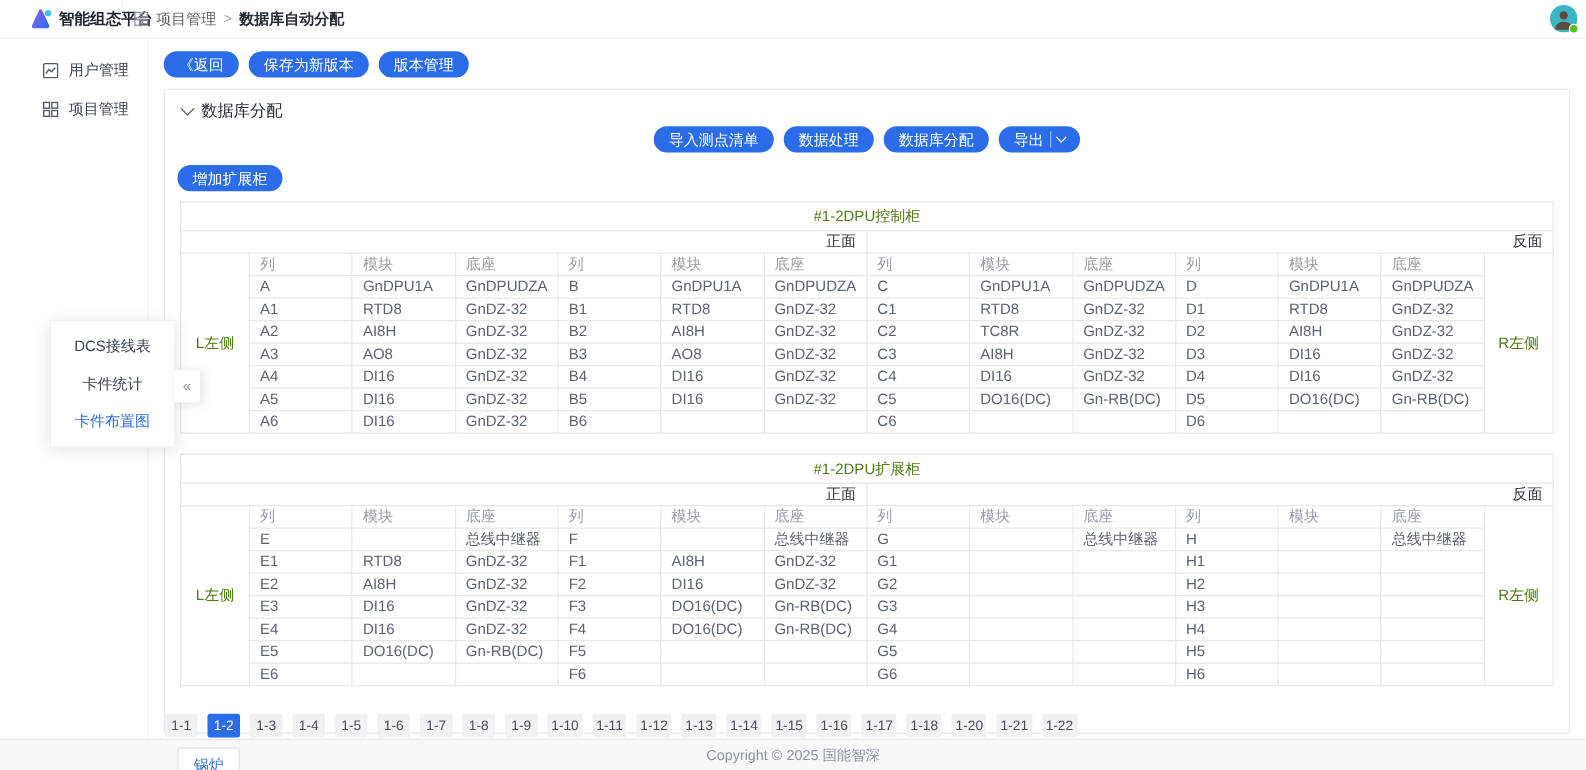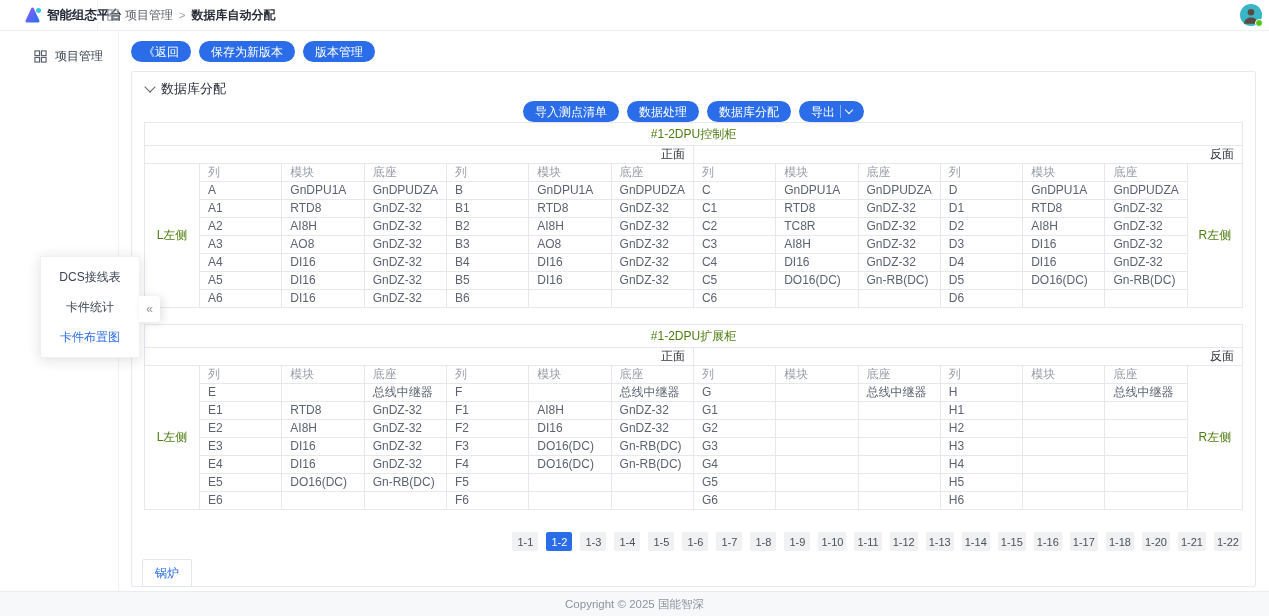--- a/index.html
+++ b/index.html
@@ -38,21 +38,21 @@
   .tables{margin:0 12px;flex:none;}
   table.cab{width:100%;border-collapse:collapse;table-layout:fixed;margin-bottom:16px;border:1px solid #c9cdd4;}
   table.cab td{border:1px solid #e6e8ec;font-size:12px;line-height:13px;padding:2px 8px;overflow:hidden;white-space:nowrap;box-sizing:border-box;}
   .col-side{width:55px;}
   .t-title{text-align:center;color:#4d7c0f;padding:4px 8px !important;line-height:14px !important;}
   .t-face{text-align:right;color:#2f333d;}
   .t-hd{color:#979ca6;}
   .t-cell{color:#5c6370;}
   .t-side{text-align:center;color:#4d7c0f;}
 
-  .pagination{display:flex;justify-content:flex-end;gap:8px;margin:6px 13px 0 0;flex:none;flex-wrap:nowrap;}
+  .pagination{display:flex;gap:8px;margin:6px 13px 0 0;flex:none;flex-wrap:nowrap;}
   .page{min-width:26px;height:19px;background:#f0f1f3;border-radius:2px;display:inline-flex;align-items:center;justify-content:center;font-size:11px;color:#4a4f59;padding:0 3px;cursor:pointer;box-sizing:border-box;}
   .page.active{background:var(--accent,#2b6de9);color:#fff;font-weight:normal;}
 
   .tab-row{margin:8px 0 0 10px;flex:none;}
   .bottom-tab{display:inline-flex;align-items:center;height:26px;padding:0 12px;border:1px solid #e3e6eb;background:#fff;color:var(--accent,#2b6de9);font-size:12px;border-radius:2px 2px 0 0;cursor:pointer;}
 
   footer{height:24px;flex:none;background:#f7f8fa;border-top:1px solid #e9ecf0;display:flex;align-items:center;justify-content:center;color:#8d939e;font-size:11.5px;}
 
   
   .float-menu{position:absolute;left:40px;top:256px;width:100px;background:#fff;box-shadow:0 2px 12px rgba(31,35,41,.14);border:1px solid #f0f1f3;z-index:20;padding:5px 0;box-sizing:border-box;}
@@ -103,20 +103,29 @@
       <span class="status-dot"></span>
     </div>
   </header>
 
   <div class="content-row">
 
     <aside class="sidebar">
       <div class="side-item">
         <span style="display:flex;">
           <svg width="13" height="13" viewBox="0 0 14 14" fill="none" stroke="#565c66" stroke-width="1.2">
+            <rect x="1" y="1" width="12" height="12" rx="1"></rect>
+            <polyline points="3,9.5 5.5,6 7.8,8 11,4.5"></polyline>
+          </svg>
+        </span>
+        <span>用户管理</span>
+      </div>
+      <div class="side-item">
+        <span style="display:flex;">
+          <svg width="13" height="13" viewBox="0 0 14 14" fill="none" stroke="#565c66" stroke-width="1.2">
             <rect x="1" y="1" width="5" height="5"></rect>
               <rect x="8" y="1" width="5" height="5"></rect>
             <rect x="1" y="8" width="5" height="5"></rect>
               <rect x="8" y="8" width="5" height="5"></rect>
           </svg>
         </span>
         <span>项目管理</span>
       </div>
     </aside>
 
@@ -137,20 +146,23 @@
           <button class="btn">导入测点清单</button>
           <button class="btn">数据处理</button>
           <button class="btn">数据库分配</button>
           <button class="btn">
             <span>导出</span>
             <span class="vline"></span>
             <span class="chev-white"></span>
           </button>
         </div>
 
+        <div class="add-row">
+          <button class="btn">增加扩展柜</button>
+        </div>
 
         <div class="tables" id="cabinet-tables">
             <table class="cab">
               <colgroup>
                 <col class="col-side">
                 <col>
                 <col>
                 <col>
                 <col>
                 <col>

